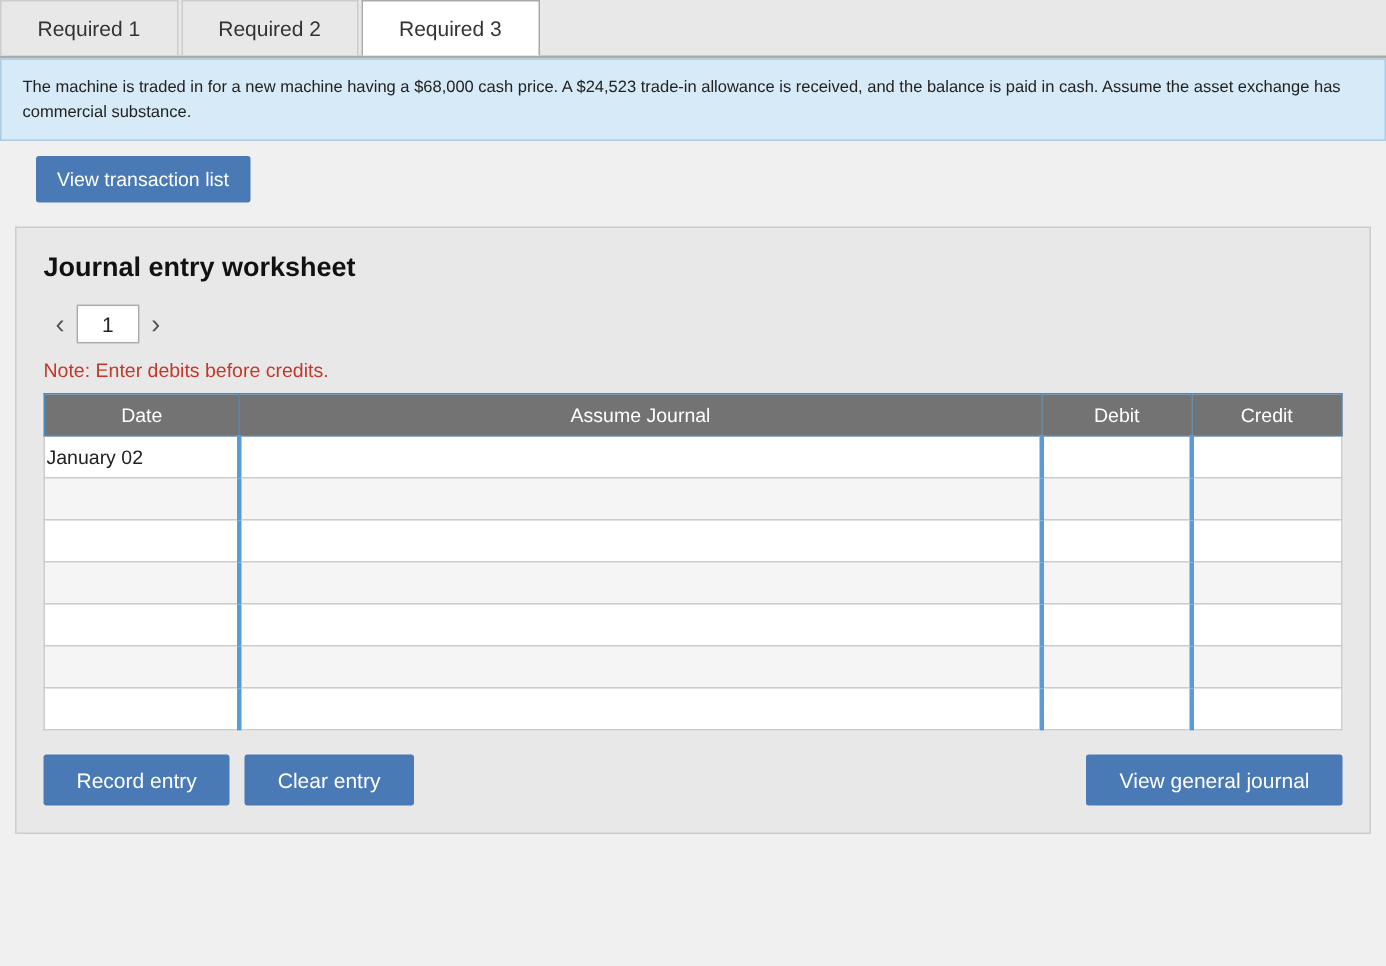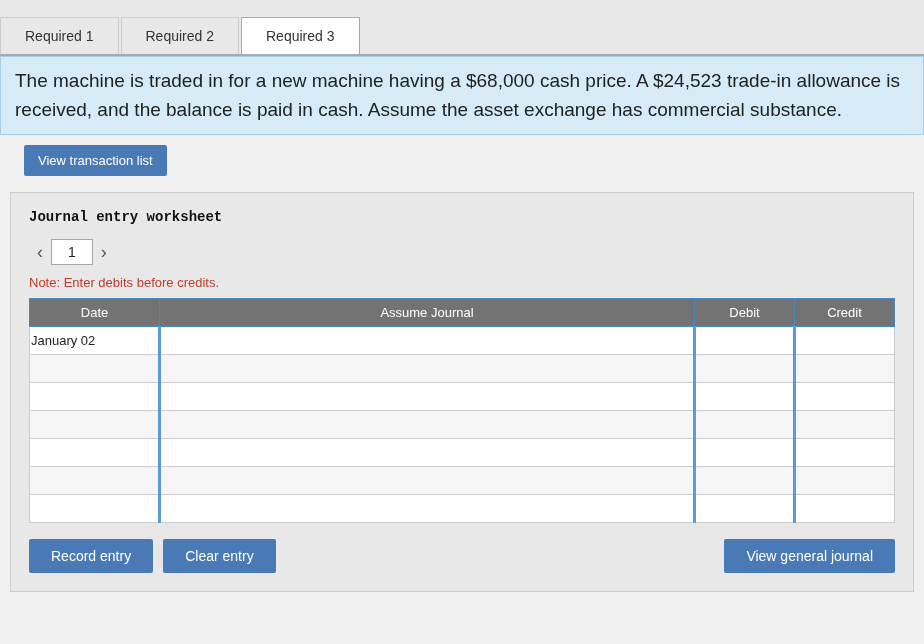--- a/index.html
+++ b/index.html
@@ -18,36 +18,35 @@
     }
     .tab {
       padding: 10px 24px;
       cursor: pointer;
       border: 1px solid #ccc;
       border-bottom: none;
       background: #e8e8e8;
       color: #333;
       font-size: 14px;
       margin-right: 2px;
-      margin-top: 17px;
     }
     .tab.active {
       background: #fff;
       border-top: 1px solid #aaa;
       border-left: 1px solid #aaa;
       border-right: 1px solid #aaa;
       font-weight: normal;
     }
 
     
     .info-banner {
       background: #d6eaf8;
       border: 1px solid #a9cce3;
       padding: 10px 14px;
-      font-size: 19px;
+      font-size: 11px;
       line-height: 1.5;
       color: #222;
     }
 
     
     .view-transaction-btn {
       display: inline-block;
       margin: 10px 24px;
       background: #4a7ab5;
       color: #fff;
@@ -60,25 +59,24 @@
 
     
     .worksheet-container {
       background: #e8e8e8;
       margin: 6px 10px 10px 10px;
       padding: 16px 18px 18px 18px;
       border: 1px solid #ccc;
     }
 
     .worksheet-title {
-      font-size: 14px;
+      font-size: 18px;
       font-weight: bold;
       margin-bottom: 14px;
       color: #111;
-      font-family: Liberation Mono, monospace;
     }
 
     
     .nav-row {
       display: flex;
       align-items: center;
       margin-bottom: 10px;
     }
     .nav-arrow {
       font-size: 18px;

